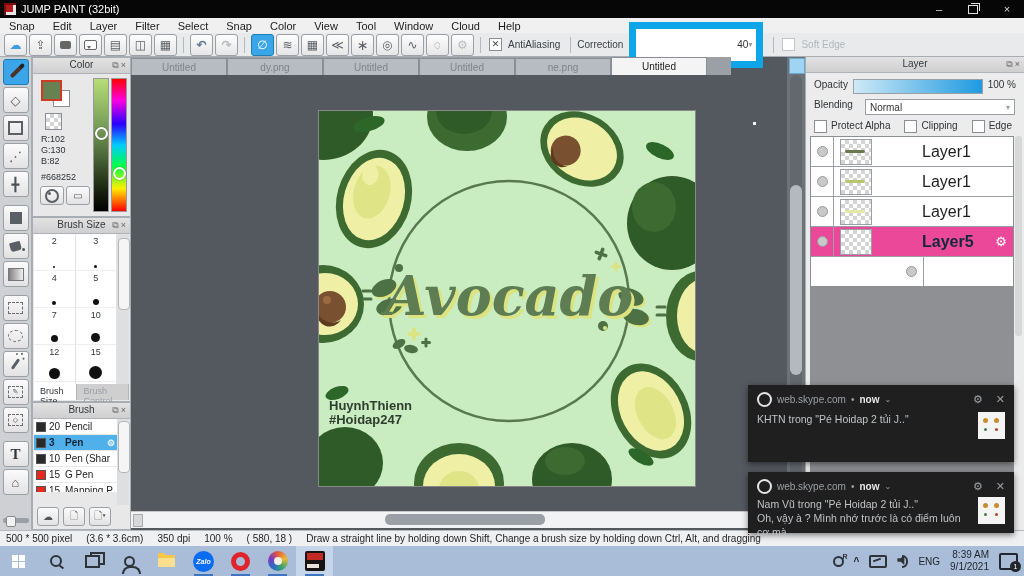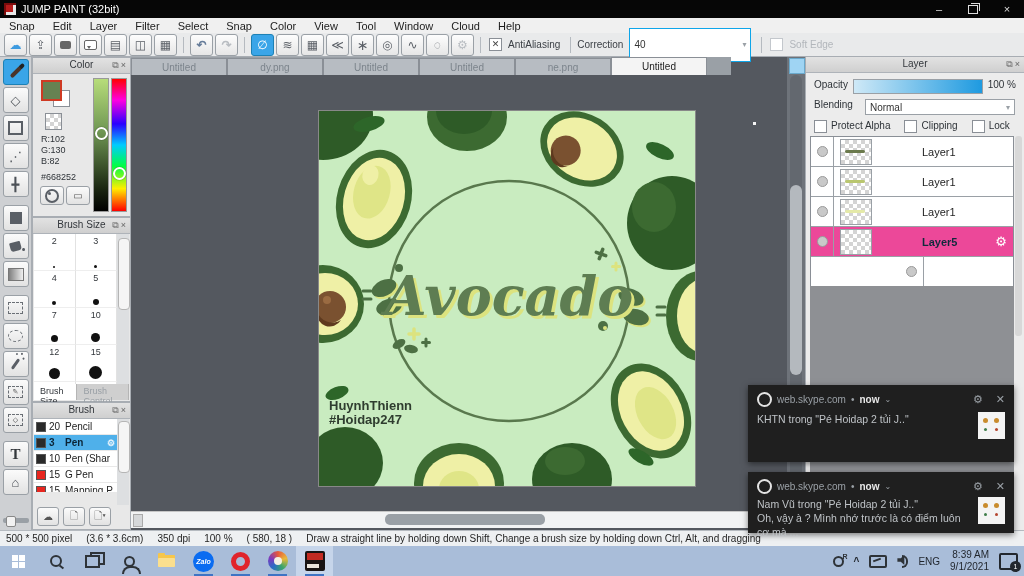--- a/index.html
+++ b/index.html
@@ -33,22 +33,22 @@
   .tsep{width:1px;height:16px;background:#b5bac0;margin:0 4px;flex:0 0 auto;}
   .bubble{width:11px;height:8px;background:#666;border-radius:2px;position:relative;}
   .bubble::after{content:"";position:absolute;left:2px;bottom:-3px;border:3px solid transparent;border-top-color:#666;border-left-width:2px;border-right-width:2px;}
   .bubble.light{background:#fff;border:1px solid #666;}
   .bubble.light::after{border-top-color:#666;}
   .cb{width:11px;height:11px;border:1px solid #8a8f96;background:#fff;font-size:9px;line-height:11px;
       text-align:center;color:#444;margin:0 4px 0 2px;flex:0 0 auto;}
   .cb.disabled{border-color:#c3c7cc;color:#ccc;}
   .tlabel{font-size:10px;color:#3c4046;margin-right:4px;}
   .tlabel.dim{color:#b2b6bb;}
-  #correction-select{width:112px;height:16px;border:1px solid #0ea5e9;background:#fff;font-size:10px;
-        color:#333;display:flex;align-items:center;padding:8px 4px;justify-content:space-between;margin-right:4px;}
+  #correction-select{width:112px;height:16px;border:7px solid #0ea5e9;background:#fff;font-size:10px;
+        color:#333;display:flex;align-items:center;padding:8px 4px;justify-content:flex-end;margin-right:4px;}
   
   #toolstrip{left:0;top:57px;width:32px;height:473px;background:#ced0d3;border-right:1px solid #a8adb3;box-sizing:border-box;}
   .tool{width:24px;height:24px;margin:2px auto 0 auto;border:1px solid #9aa0a6;border-radius:3px;
         background:linear-gradient(#fbfbfb,#e2e2e2);display:flex;align-items:center;justify-content:center;
         font-size:13px;color:#4c5157;}
   .tool.selected{border-color:#1d81b5;color:#23313a;}
   .tgap{height:6px;}
   .brush-glyph{width:14px;height:4px;background:#4a342a;border-radius:2px;transform:rotate(-45deg);position:relative;}
   .brush-glyph::after{content:"";position:absolute;right:-4px;top:0;width:5px;height:4px;background:#222;border-radius:0 2px 2px 0;}
   .sq-outline{width:11px;height:10px;border:2px solid #5a5f66;}
@@ -136,21 +136,21 @@
   #opacity-fill{position:absolute;left:0;top:0;height:100%;width:100%;background:linear-gradient(90deg,#cfe9f7,#1e9ae0);}
   #blend-select{width:150px;height:16px;border:1px solid #9aa0a6;background:#fff;font-size:10px;color:#333;
       display:flex;align-items:center;justify-content:space-between;padding:0 4px;box-sizing:border-box;}
   .lp-cb{width:11px;height:11px;border:1px solid #8a8f96;background:#fff;margin-right:4px;flex:0 0 auto;}
   #layer-list{position:absolute;left:4px;top:79px;right:10px;border:1px solid #8a8f96;background:#fff;}
   .layer-row{height:29px;display:flex;align-items:center;border-bottom:1px solid #9aa0a6;background:#fff;position:relative;}
   .layer-row:last-child{border-bottom:none;flex-direction:column;}
   .eye-cell{width:22px;height:100%;border-right:1px solid #9aa0a6;display:flex;align-items:center;justify-content:center;flex:0 0 auto;}
   .eye-dot{width:9px;height:9px;border-radius:50%;background:#c9c9c9;border:1px solid #9a9a9a;}
   .layer-thumb{width:30px;height:24px;border:1px solid #9aa0a6;margin-left:6px;flex:0 0 auto;position:relative;overflow:hidden;}
-  .layer-name{font-size:11px;color:#1f1f1f;margin-left:12px;padding-left:38px;}
+  .layer-name{font-size:16px;color:#1f1f1f;margin-left:12px;padding-left:38px;}
   .layer-row.sel .layer-name{font-weight:bold;color:#102a3c;}
   .layer-row.sel .gear{position:absolute;right:6px;color:#fff;font-size:13px;}
   .scrib{position:absolute;left:4px;top:10px;width:20px;height:3px;border-radius:2px;}
   #thumb-art{position:absolute;inset:0;background:#cdeec4;}
   #thumb-art::before{content:"";position:absolute;left:2px;top:2px;width:9px;height:9px;border-radius:50%;background:#3c6a31;
       box-shadow:16px 12px 0 -2px #2e5b27,14px -4px 0 -3px #e8e9a0,-1px 14px 0 -3px #e8e9a0;}
   #lp-rest{position:absolute;left:4px;top:229px;right:10px;bottom:2px;background:#8e9094;}
   #lp-scroll{position:absolute;right:2px;top:79px;width:7px;height:200px;background:#d8d8d8;border-radius:3px;}
   
   #statusbar{left:0;top:530px;width:1024px;height:16px;background:#eef0f2;border-top:1px solid #b5bac0;
@@ -557,21 +557,21 @@
       <span>Normal</span>
       <span style="color:#9aa0a6;font-size:8px;">▾</span>
     </span>
   </div>
   <div class="row" style="position:absolute;left:8px;top:63px;right:4px;font-size:10px;color:#2e3338;">
     <span class="lp-cb"></span>
     <span>Protect Alpha</span>
     <span class="lp-cb" style="margin-left:14px;"></span>
     <span>Clipping</span>
     <span class="lp-cb" style="margin-left:14px;"></span>
-    <span>Lock</span>
+    <span>Edge</span>
   </div>
   <div id="layer-list">
     <div class="layer-row">
       <span class="eye-cell">
           <span class="eye-dot"></span>
         </span>
       <span class="layer-thumb checker">
           <span class="scrib" style="background:#6b7a4d;"></span>
         </span>
       <span class="layer-name">Layer1</span>

